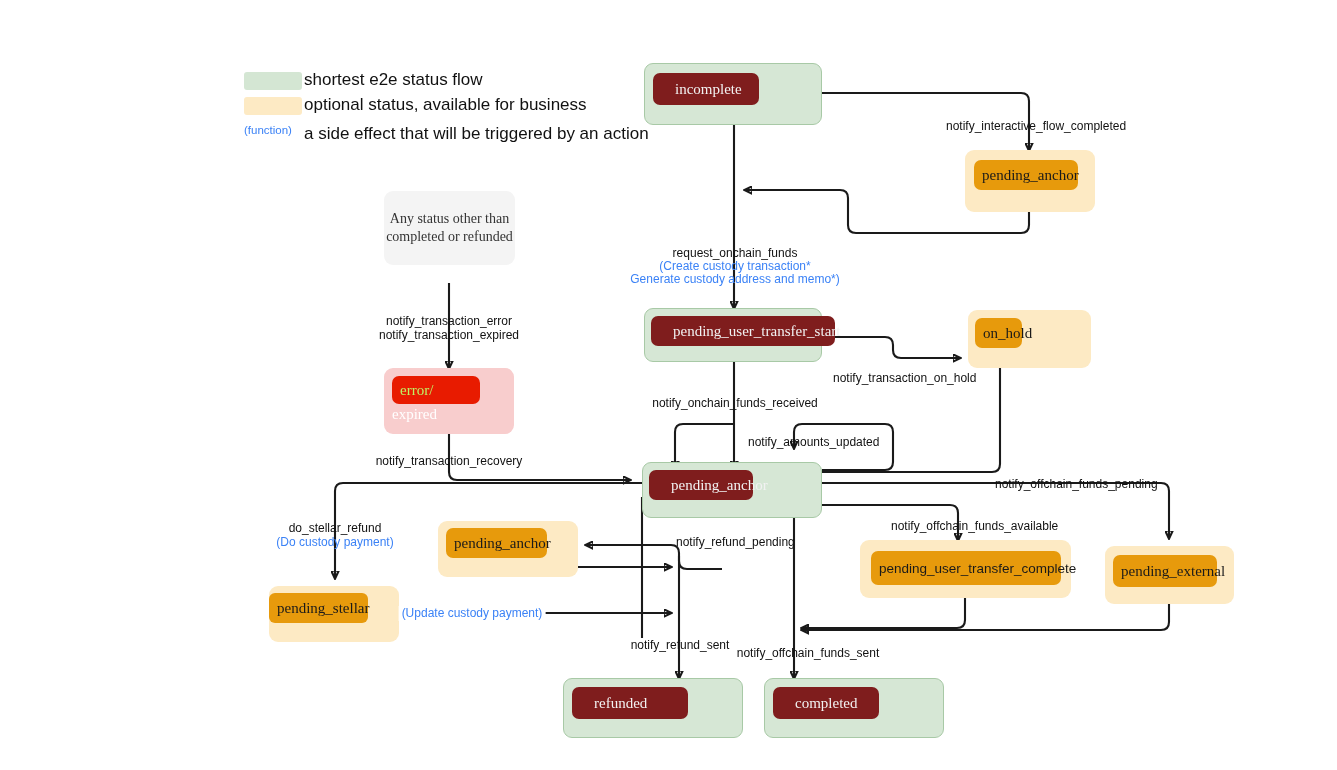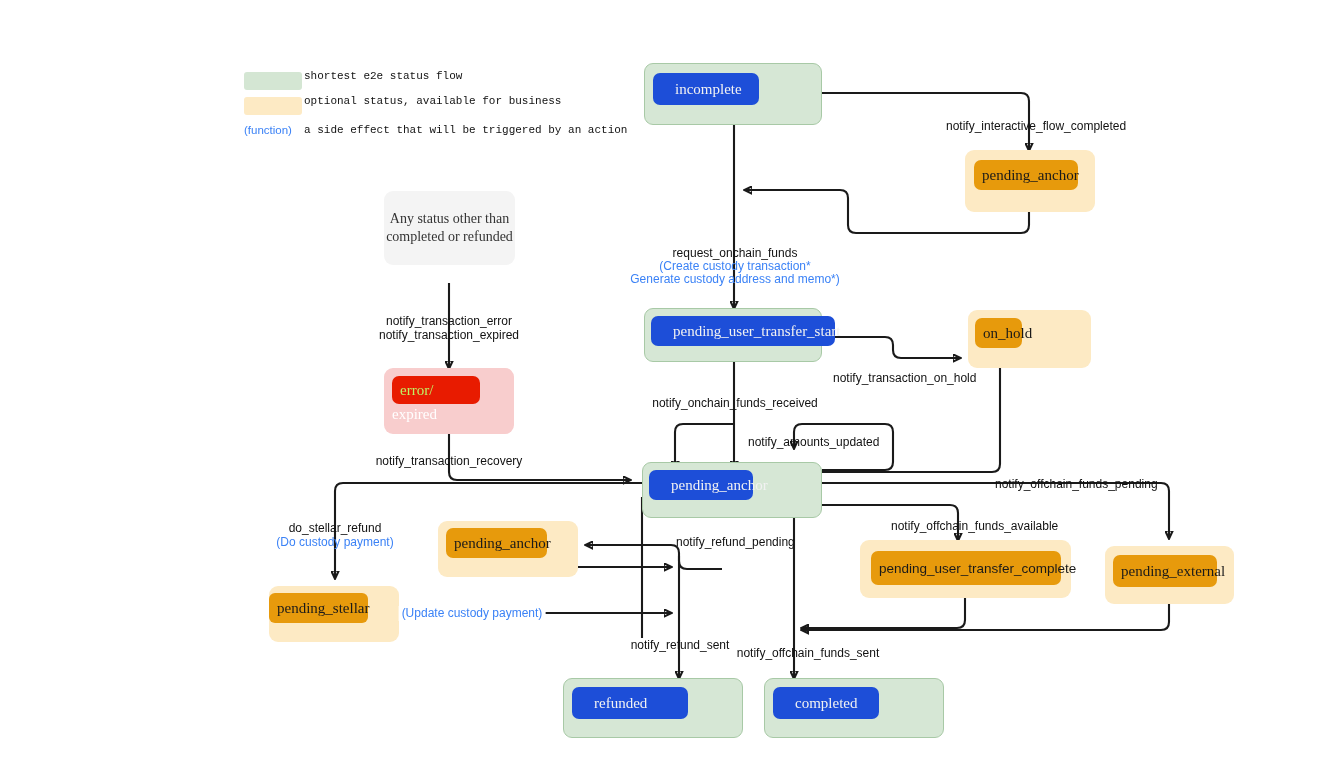--- a/index.html
+++ b/index.html
@@ -28,42 +28,42 @@
   }
   .legend-sw.green{background:#d4e6d3;}
   .legend-sw.cream{background:#fdeac4;}
   .legend-fn{
     position:absolute;left:0px;top:54px;width:76px;
     font-size:11.5px;color:#111;white-space:nowrap;
   }
   .legend-fn .fn{color:#3b82f6;}
   .legend-txt{
     position:absolute;left:58px;top:0px;
-    font-size:11px;color:#111;white-space:nowrap;font-family:Liberation Mono, monospace;
+    font-size:17px;color:#111;white-space:nowrap;
   }
   .legend-row.r1 .legend-txt{left:60px;}
   .legend-row.r2 .legend-txt{left:60px;}
 
   
   .node{position:absolute;border-radius:9px;box-sizing:border-box;}
   .node.green{background:#d6e7d5;border:1px solid #a8c9a6;}
   .node.cream{background:#fdeac4;}
   .node.pink {background:#f8cdcd;}
   .node.gray {background:#f4f4f4;}
 
   .chip{
     position:absolute;border-radius:7px;box-sizing:border-box;
     font-family:"Liberation Serif", serif;
     font-size:15px;
     display:flex;align-items:center;
     padding-left:8px;
     white-space:nowrap;
     overflow:visible;
   }
-  .chip.dkgreen{background:#1d4ed8;color:#f2f2f2;padding-left:22px;}
+  .chip.dkgreen{background:#7f1d1d;color:#f2f2f2;padding-left:22px;}
   .chip.orange {background:#e79a0c;color:#1a1a1a;}
   .chip.red    {background:#e81b00;color:#bef264;}
 
   .chip.sans{font-family:"Liberation Sans", sans-serif;font-size:13.5px;}
 
   .gray-label{
     position:absolute;left:0;top:0;width:100%;height:100%;
     display:flex;align-items:center;justify-content:center;
     font-family:"Liberation Serif", serif;
     font-size:14px;color:#333;text-align:center;line-height:1.32;

